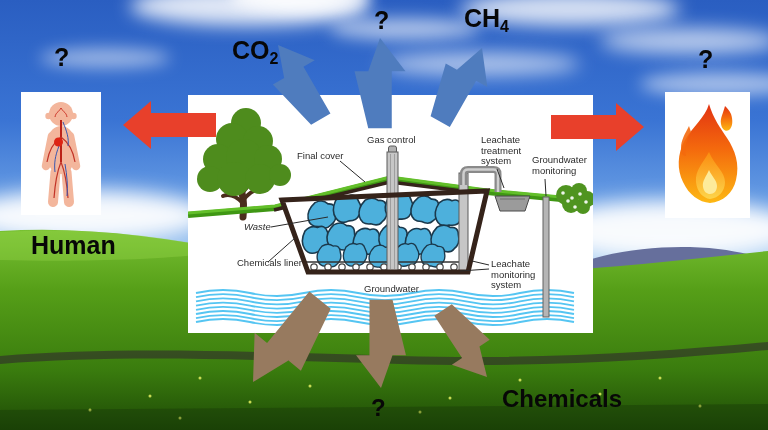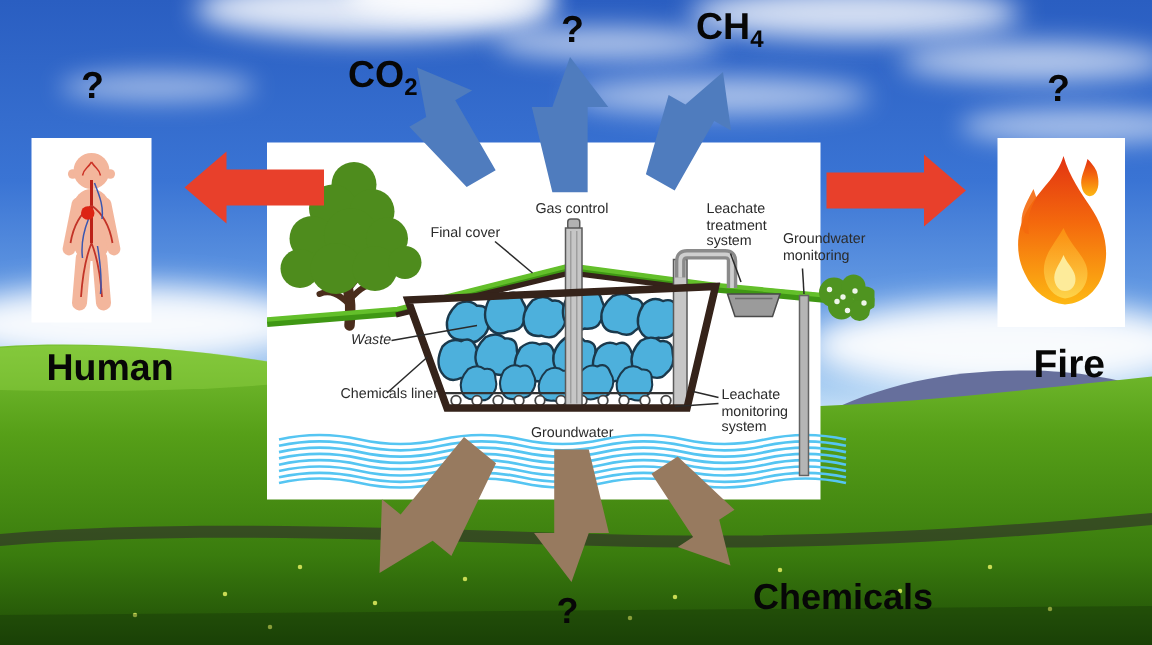--- a/index.html
+++ b/index.html
@@ -5,21 +5,21 @@
   html,body{margin:0;padding:0;background:#222;}
   .stage{
     position:relative;width:768px;height:430px;overflow:hidden;
     font-family:"Liberation Sans",sans-serif;
     background:linear-gradient(#2a5ec1 0%, #3a74d4 28%, #6ea3e6 50%, #a7cdf2 60%, #d9eafb 66%, #e8f2fc 70%);
   }
   .cloud{position:absolute;background:#ffffff;border-radius:50%;}
   .hills,.arrows{position:absolute;left:0;top:0;}
   .arrows{pointer-events:none;}
   .card{position:absolute;background:#ffffff;}
-  .landfill-card{left:178px;top:95px;width:369px;height:238px;}
+  .landfill-card{left:188px;top:95px;width:369px;height:238px;padding-left:36px;}
   .human-card{left:21px;top:92px;width:80px;height:123px;}
   .fire-card{left:665px;top:92px;width:85px;height:126px;}
   .card svg{position:absolute;left:0;top:0;}
   .biglabel{position:absolute;font-weight:700;color:#070707;font-size:25px;line-height:1.1;white-space:nowrap;}
   .biglabel .sub{font-size:16px;position:relative;top:5px;}
   .dlabel{position:absolute;font-size:9.5px;line-height:10.5px;color:#2b2b2b;white-space:nowrap;}
   .dlabel div{display:block;}
 </style>
 </head>
 <body>
@@ -266,21 +266,20 @@
   </div>
 
   <div class="biglabel" style="left:232px;top:5px;margin-top:32px;"><span>CO</span><span class="sub">2</span></div>
   <div class="biglabel" style="left:374px;top:7px;">?</div>
   <div class="biglabel" style="left:464px;top:5px;"><span>CH</span><span class="sub">4</span></div>
   <div class="biglabel" style="left:54px;top:44px;">?</div>
   <div class="biglabel" style="left:31px;top:229px;line-height:32px;">
     <div>Human</div>
   </div>
   <div class="biglabel" style="left:698px;top:46px;">?</div>
-  <div class="biglabel" style="left:689px;top:228px;font-size:26px;">Fire</div>
   <div class="biglabel" style="left:371px;top:395px;font-size:24px;">?</div>
   <div class="biglabel" style="left:502px;top:386px;font-size:24px;">Chemicals</div>
 
   <svg class="arrows" width="768" height="430" viewBox="0 0 768 430">
     <defs>
       <path id="aup" d="M0,0 L26,34 L12,34 L12,92 L-12,92 L-26,34 L-12,34 Z"></path>
       <path id="aleft" d="M0,0 L28,-24 L28,-12 L93,-12 L93,12 L28,12 L28,24 Z"></path>
     </defs>
     <use href="#aup" fill="#4f7cbe" transform="translate(278,45) rotate(-30) scale(0.93)"></use>
     <use href="#aup" fill="#4f7cbe" transform="translate(380,38) scale(0.98)"></use>

